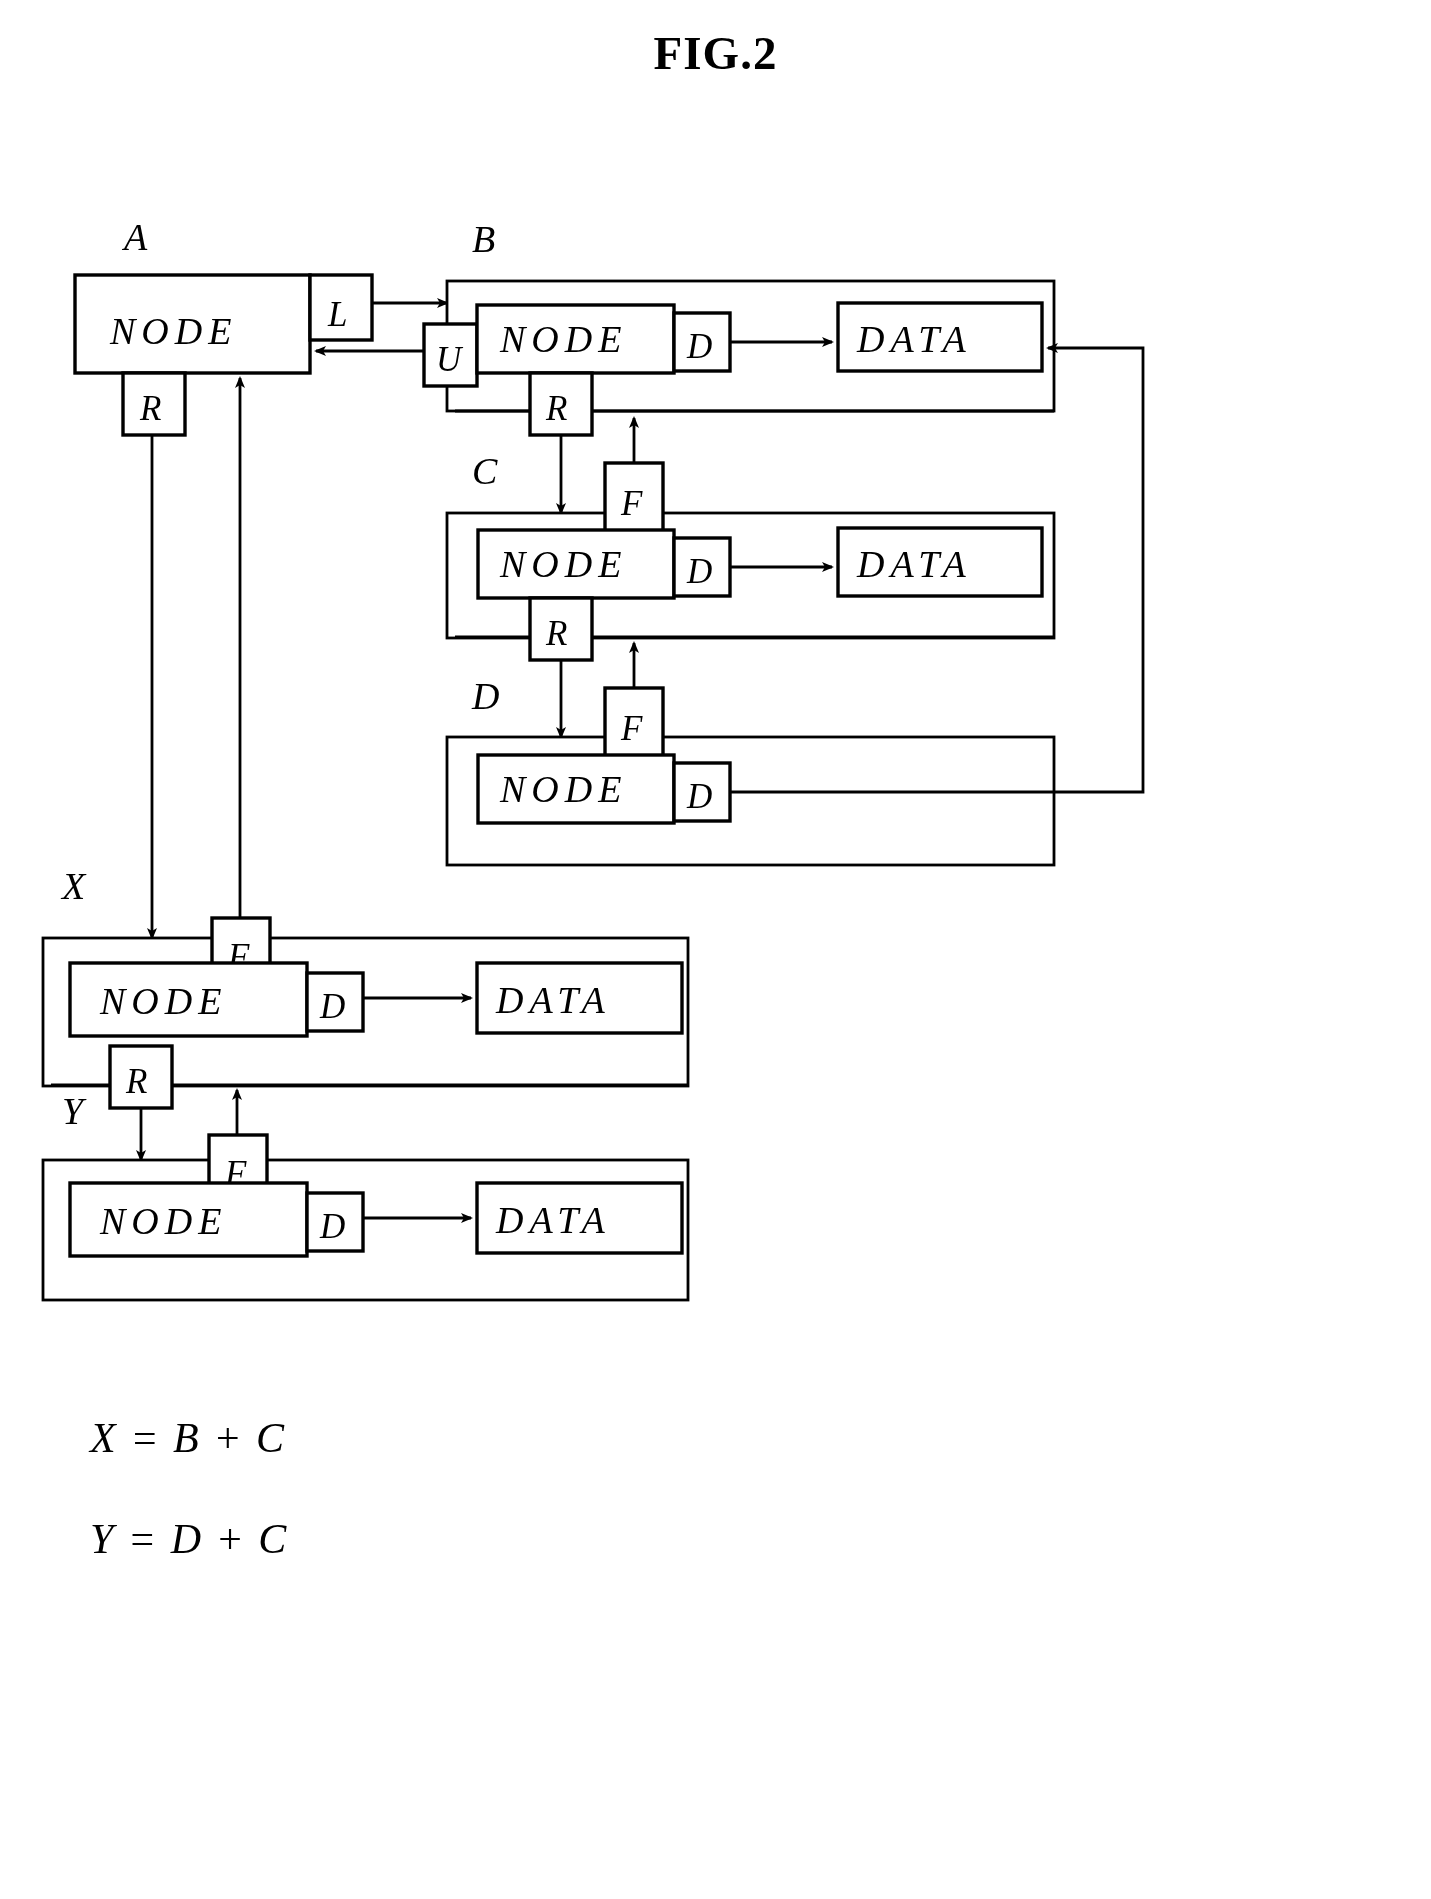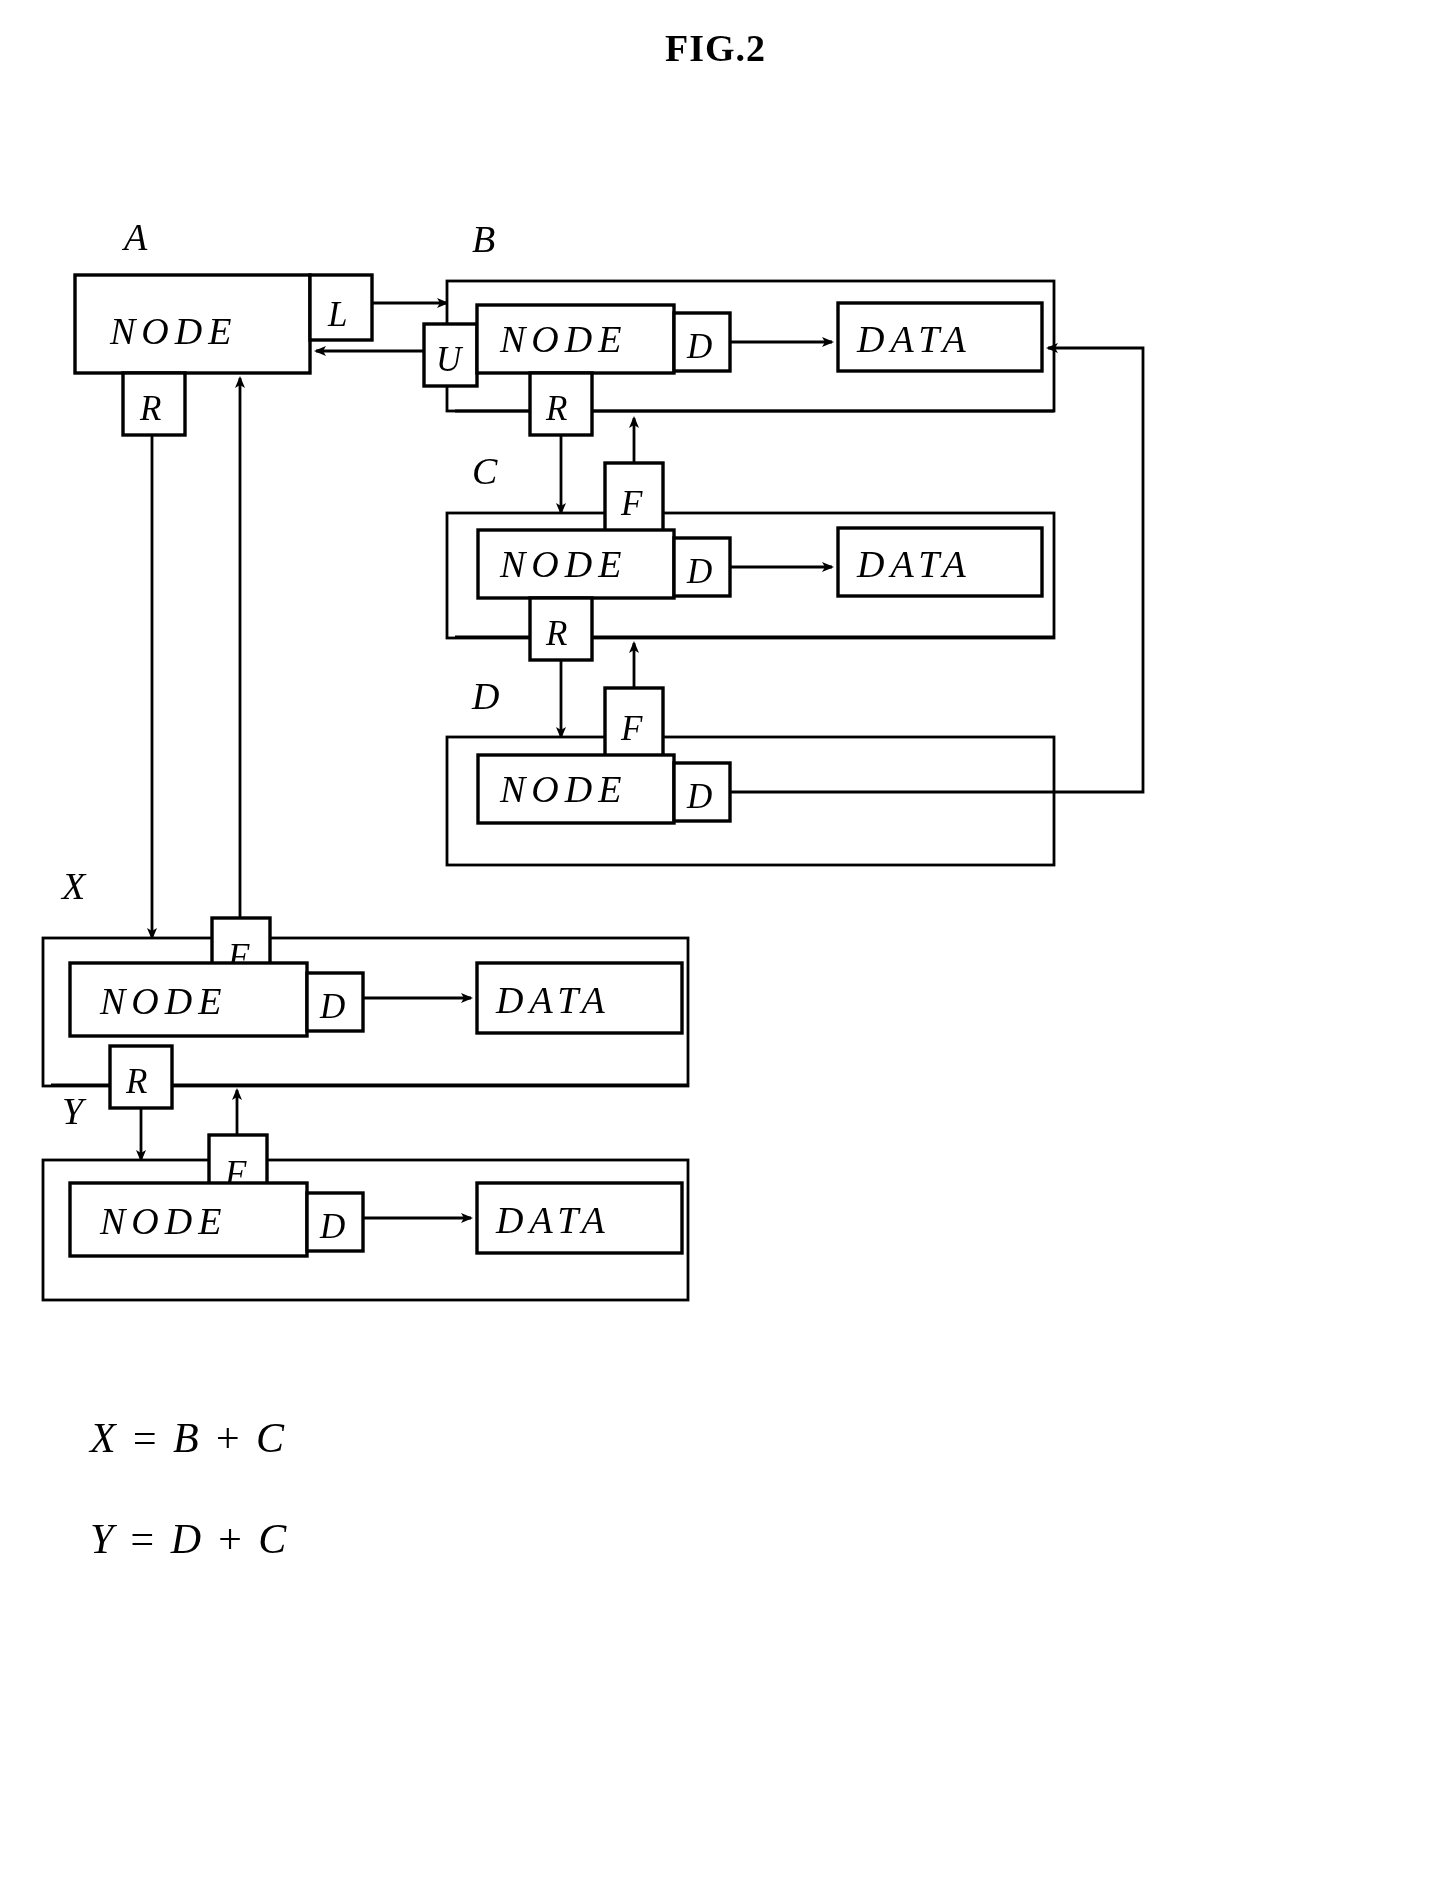--- a/index.html
+++ b/index.html
@@ -21,21 +21,21 @@
     height: 1899px;
     background: #fff;
   }
   .fig-title {
     position: absolute;
     top: 26px;
     left: 0;
     width: 1431px;
     text-align: center;
     font-family: "Liberation Serif", serif;
-    font-size: 38px;
+    font-size: 47px;
     font-weight: 700;
     letter-spacing: 1px;
     color: #000;
   }
   #diagram {
     position: absolute;
     left: 0;
     top: 0;
     width: 1431px;
     height: 1899px;

